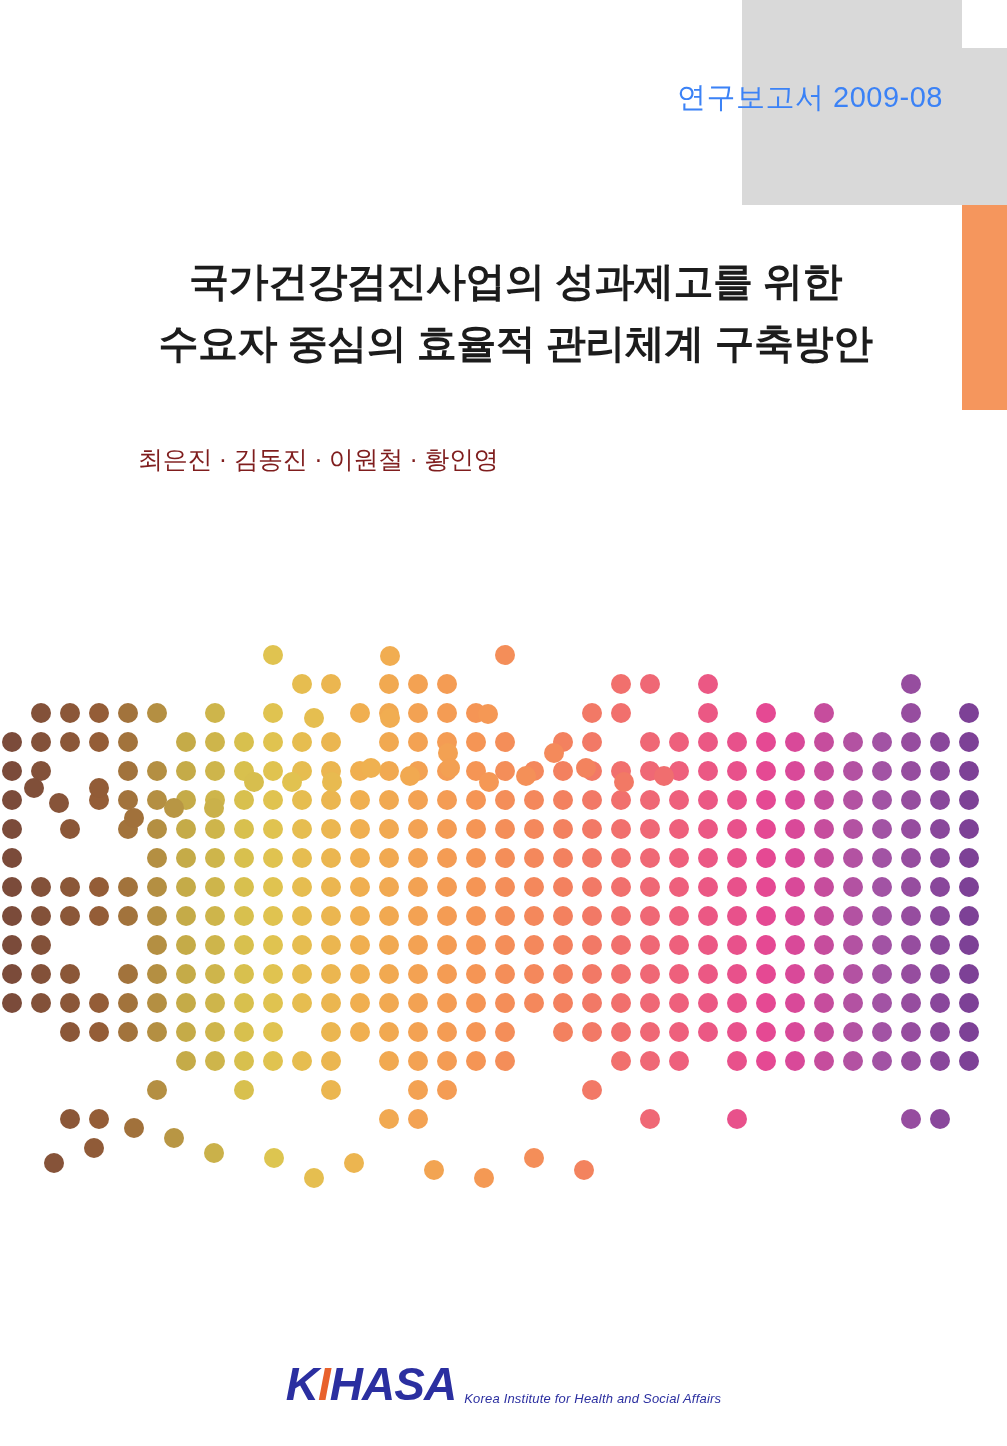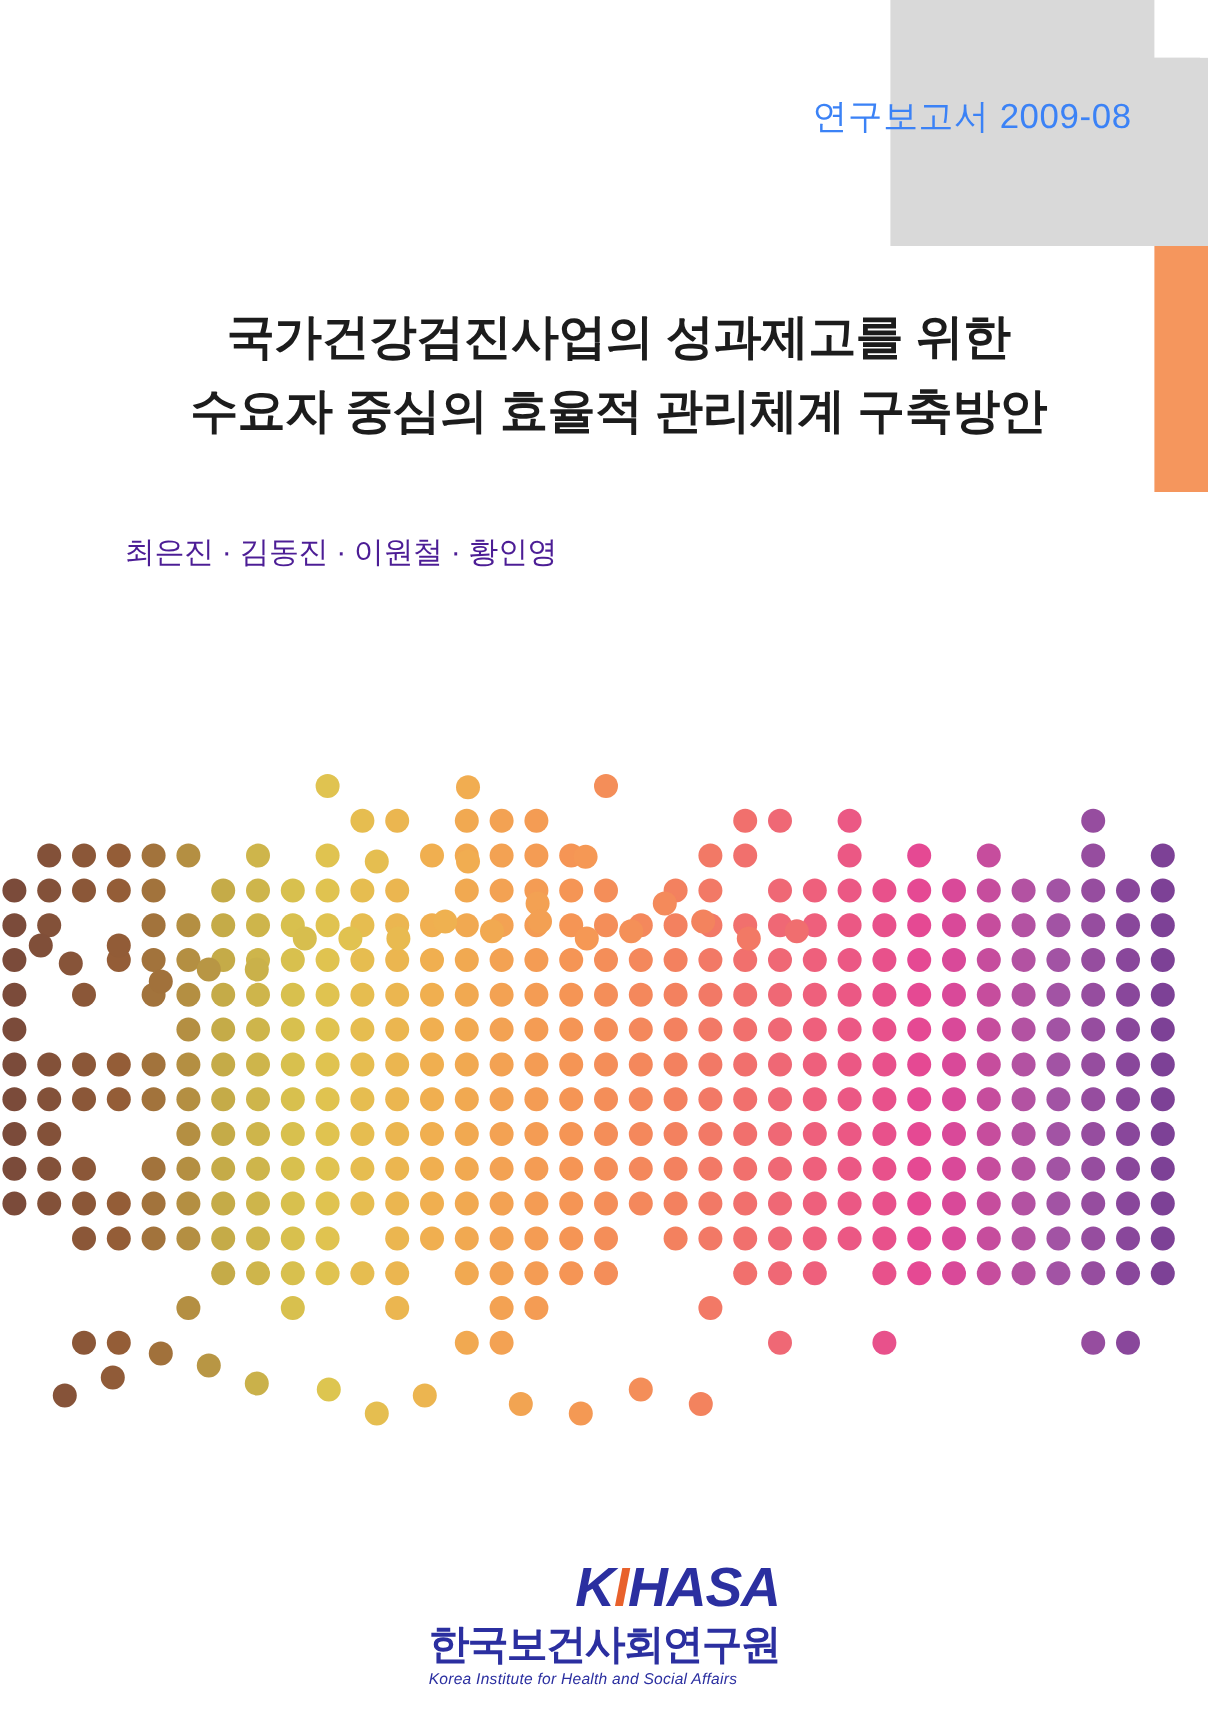--- a/index.html
+++ b/index.html
@@ -75,24 +75,24 @@
     line-height: 62px;
     letter-spacing: -0.5px;
     color: #1c1c1c;
     white-space: nowrap;
   }
 
   
   .authors {
     position: absolute;
     top: 443px;
-    left: 104px;
+    left: 138px;
     font-size: 25px;
     letter-spacing: -0.3px;
-    color: #4c1d95;
+    color: #7f1d1d;
     white-space: nowrap;
   }
 
   
   .dot-canvas {
     position: absolute;
     top: 630px;
     left: 0;
     width: 1007px;
     height: 580px;
@@ -105,21 +105,20 @@
     left: 0;
     width: 1007px;
     display: flex;
     justify-content: center;
     align-items: flex-end;
   }
   .logo-wrap {
     display: flex;
     align-items: flex-end;
     gap: 8px;
-    flex-direction: column;
   }
   .kihasa-mark {
     font-size: 46px;
     font-weight: bold;
     font-style: italic;
     letter-spacing: -1px;
     line-height: 48px;
     color: #2b2fa0;
     position: relative;
     white-space: nowrap;
@@ -622,17 +621,16 @@
       <circle cx="134" cy="498" r="10" fill="rgb(161,113,59)"></circle>
       <circle cx="174" cy="508" r="10" fill="rgb(184,150,68)"></circle>
       <circle cx="214" cy="523" r="10" fill="rgb(202,177,74)"></circle>
     </svg>
 </div>
 
 <div class="footer">
   <div class="logo-wrap">
     <div class="kihasa-mark"><span>K</span><span class="accent">I</span><span>HASA</span></div>
     <div class="inst-block">
-      <div class="inst-kr">한국보건사회연구원</div>
       <div class="inst-en">Korea Institute for Health and Social Affairs</div>
     </div>
   </div>
 </div>
 
 </body></html>

